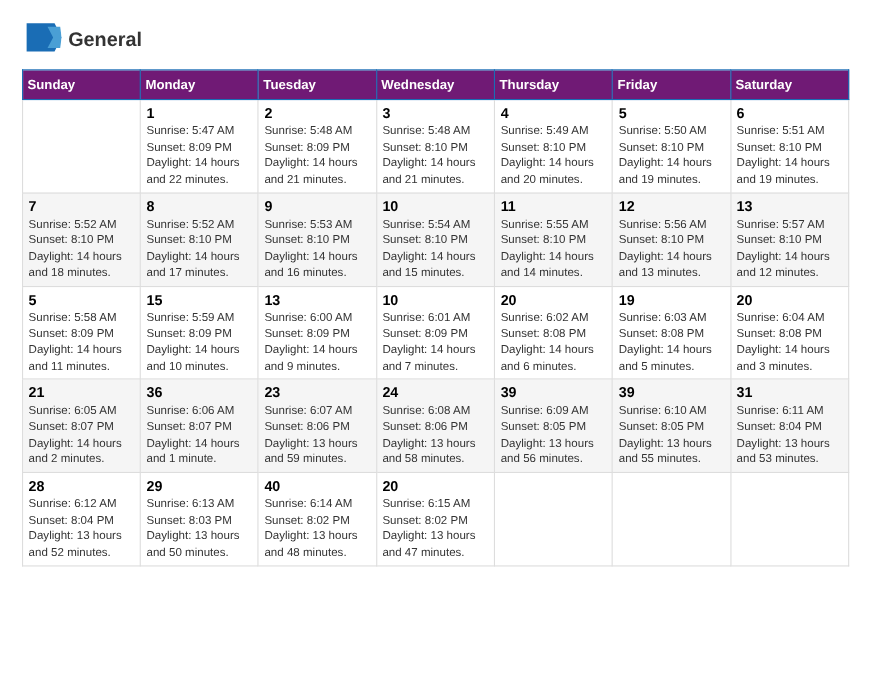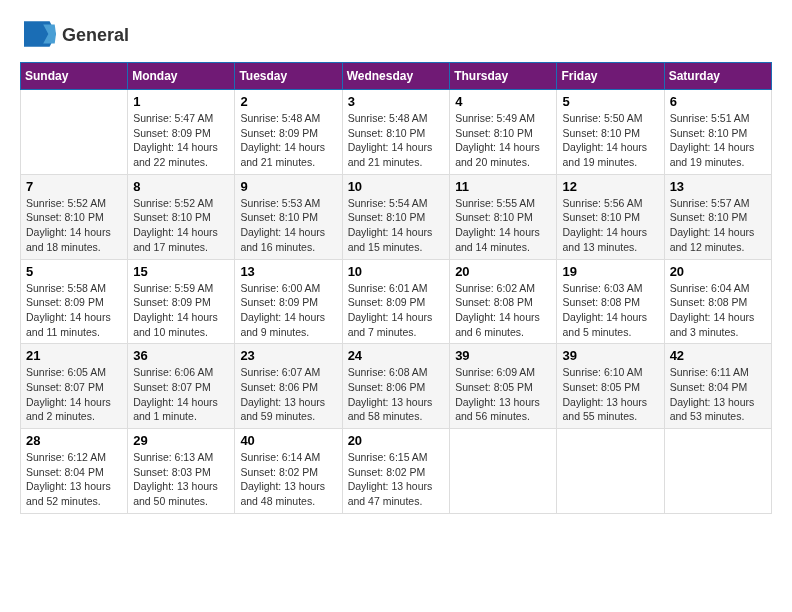--- a/index.html
+++ b/index.html
@@ -228,21 +228,21 @@
         </td>
         <td>
           <span class="day-number">39</span>
           <div class="day-info">Sunrise: 6:09 AM<br>Sunset: 8:05 PM<br>Daylight: 13 hours<br>and 56 minutes.</div>
         </td>
         <td>
           <span class="day-number">39</span>
           <div class="day-info">Sunrise: 6:10 AM<br>Sunset: 8:05 PM<br>Daylight: 13 hours<br>and 55 minutes.</div>
         </td>
         <td>
-          <span class="day-number">42</span>
+          <span class="day-number">31</span>
           <div class="day-info">Sunrise: 6:11 AM<br>Sunset: 8:04 PM<br>Daylight: 13 hours<br>and 53 minutes.</div>
         </td>
       </tr>
       <tr>
         <td>
           <span class="day-number">28</span>
           <div class="day-info">Sunrise: 6:12 AM<br>Sunset: 8:04 PM<br>Daylight: 13 hours<br>and 52 minutes.</div>
         </td>
         <td>
           <span class="day-number">29</span>

